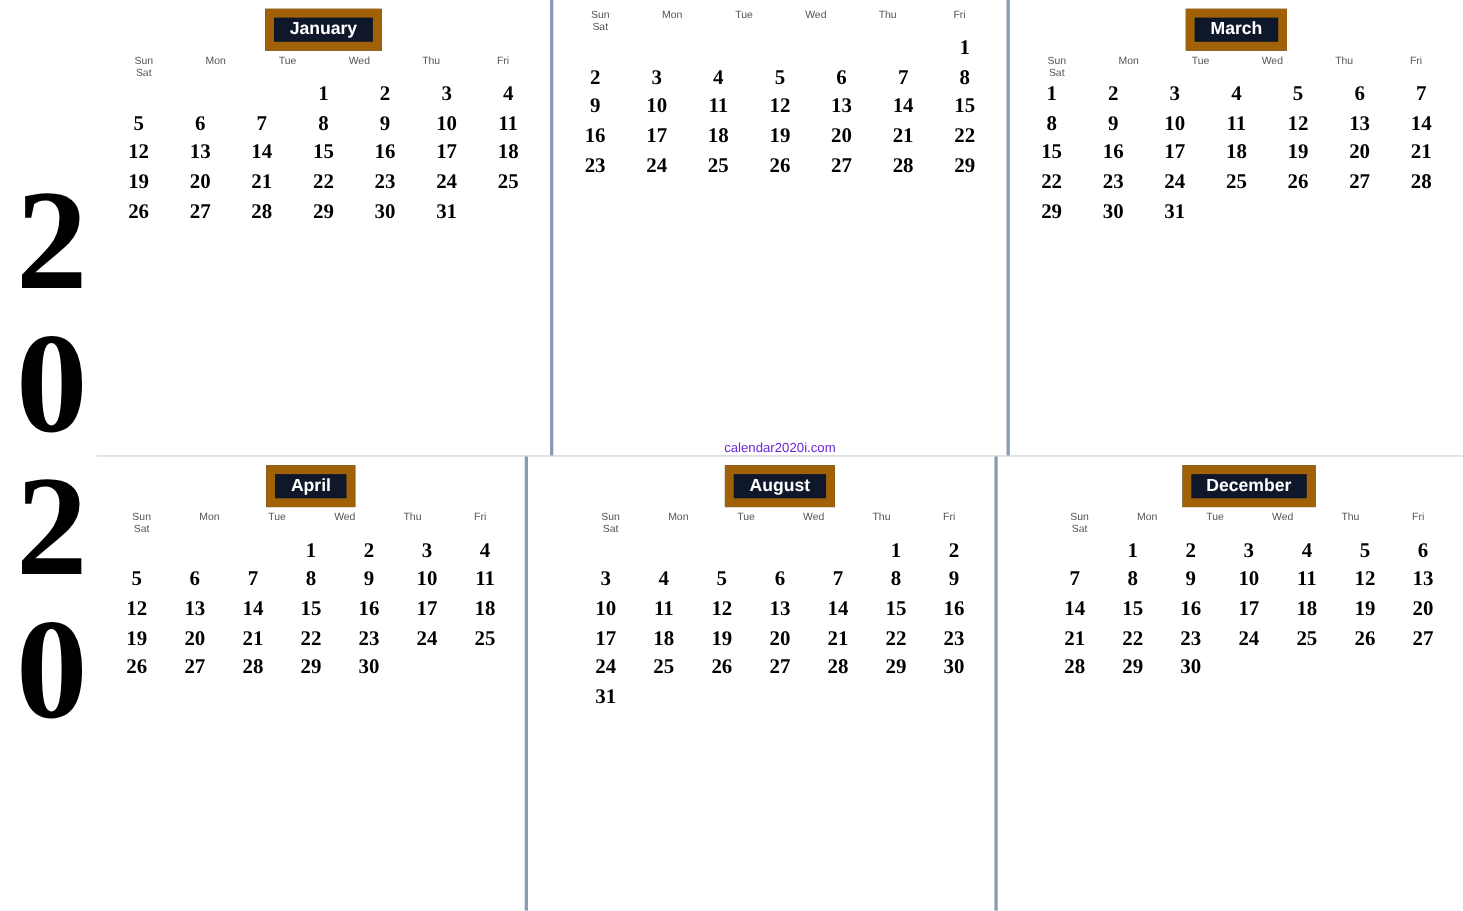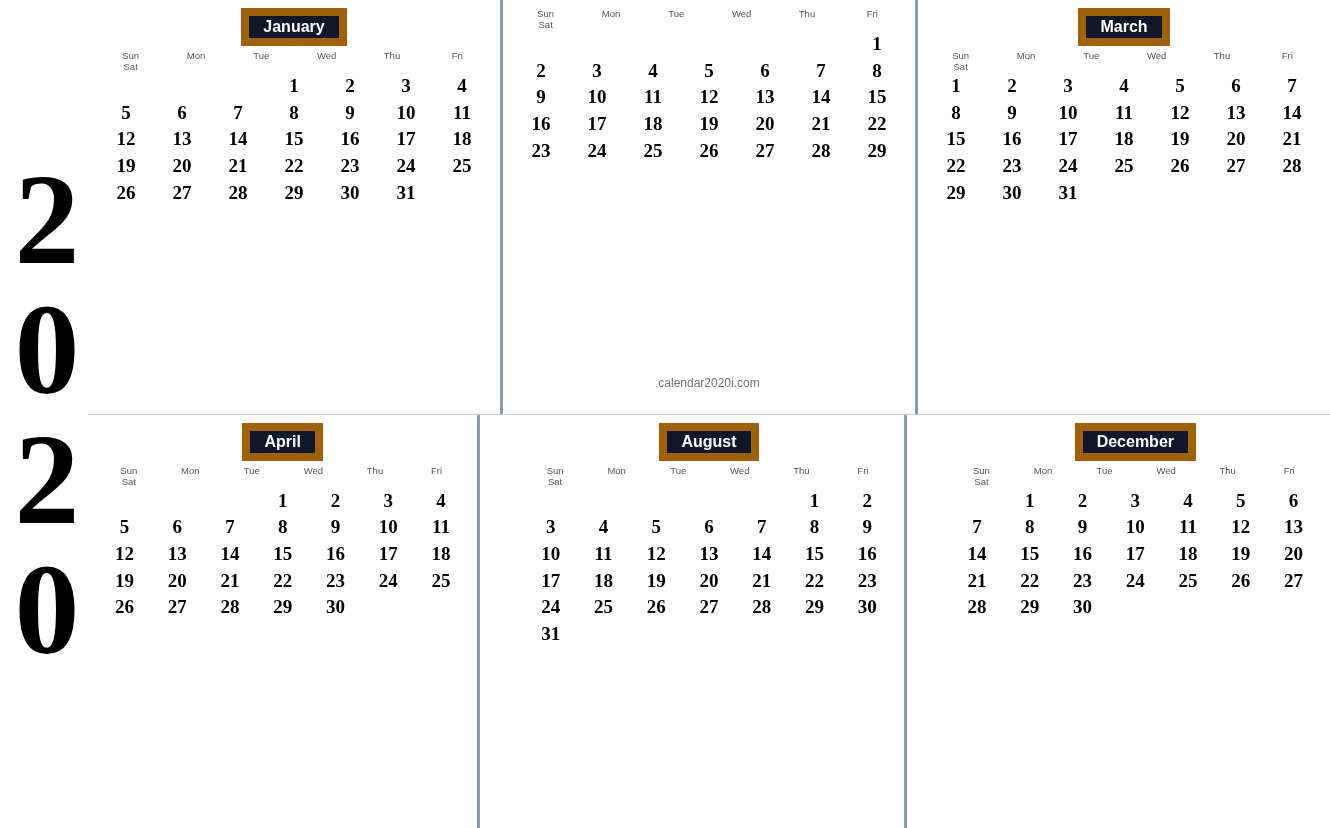--- a/index.html
+++ b/index.html
@@ -107,25 +107,25 @@
       line-height: 1.3;
       color: #000;
     }
 
     .cal-cell.empty {
       color: transparent;
     }
 
     .watermark {
       position: absolute;
-      bottom: 24px;
+      bottom: 0;
       left: 50%;
       transform: translateX(-50%);
       font-size: 12px;
-      color: #737373;
+      color: #6d28d9;
       font-family: Arial, sans-serif;
       white-space: nowrap;
     }
   </style>
 </head>
 <body>
 
 <div class="year-sidebar">
   <span class="year-digit">2</span>
   <span class="year-digit">0</span>

